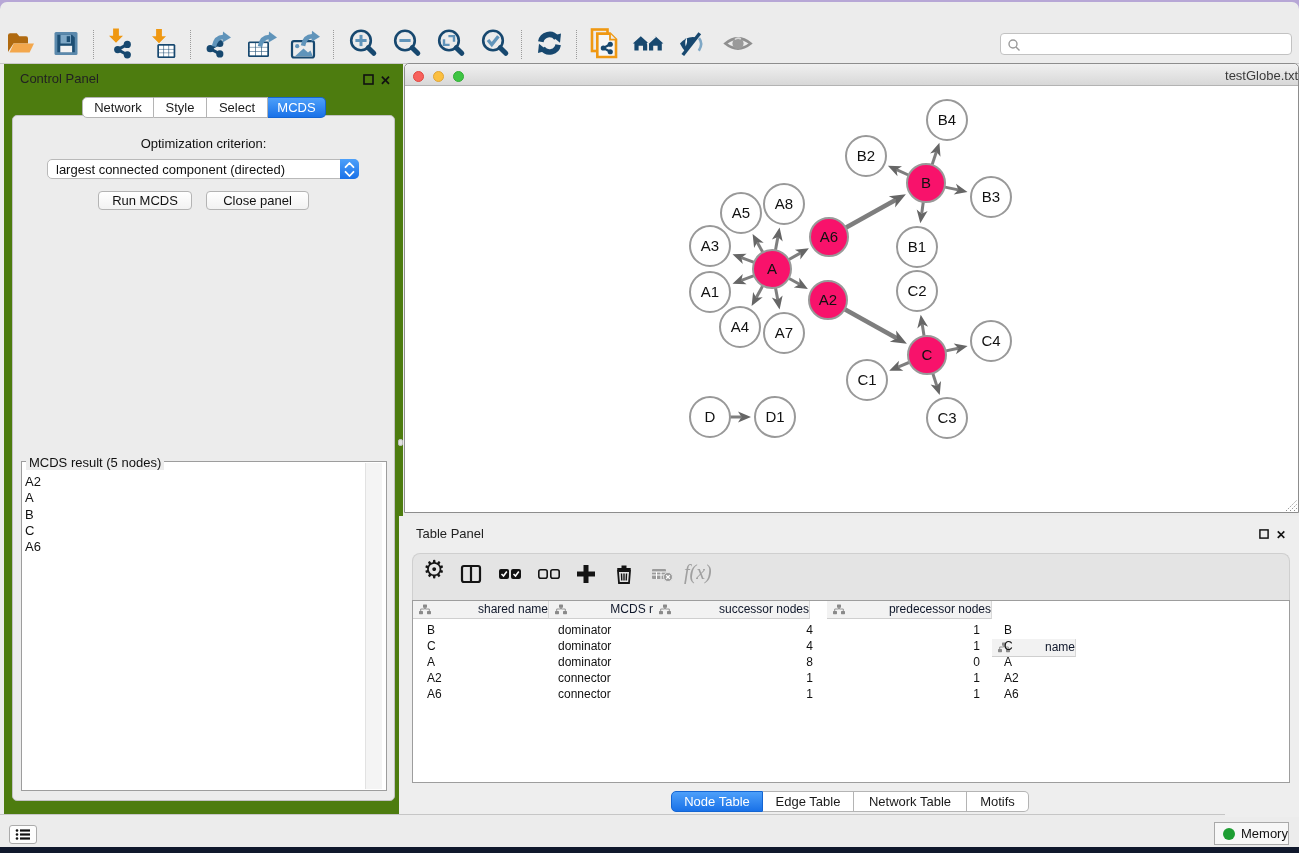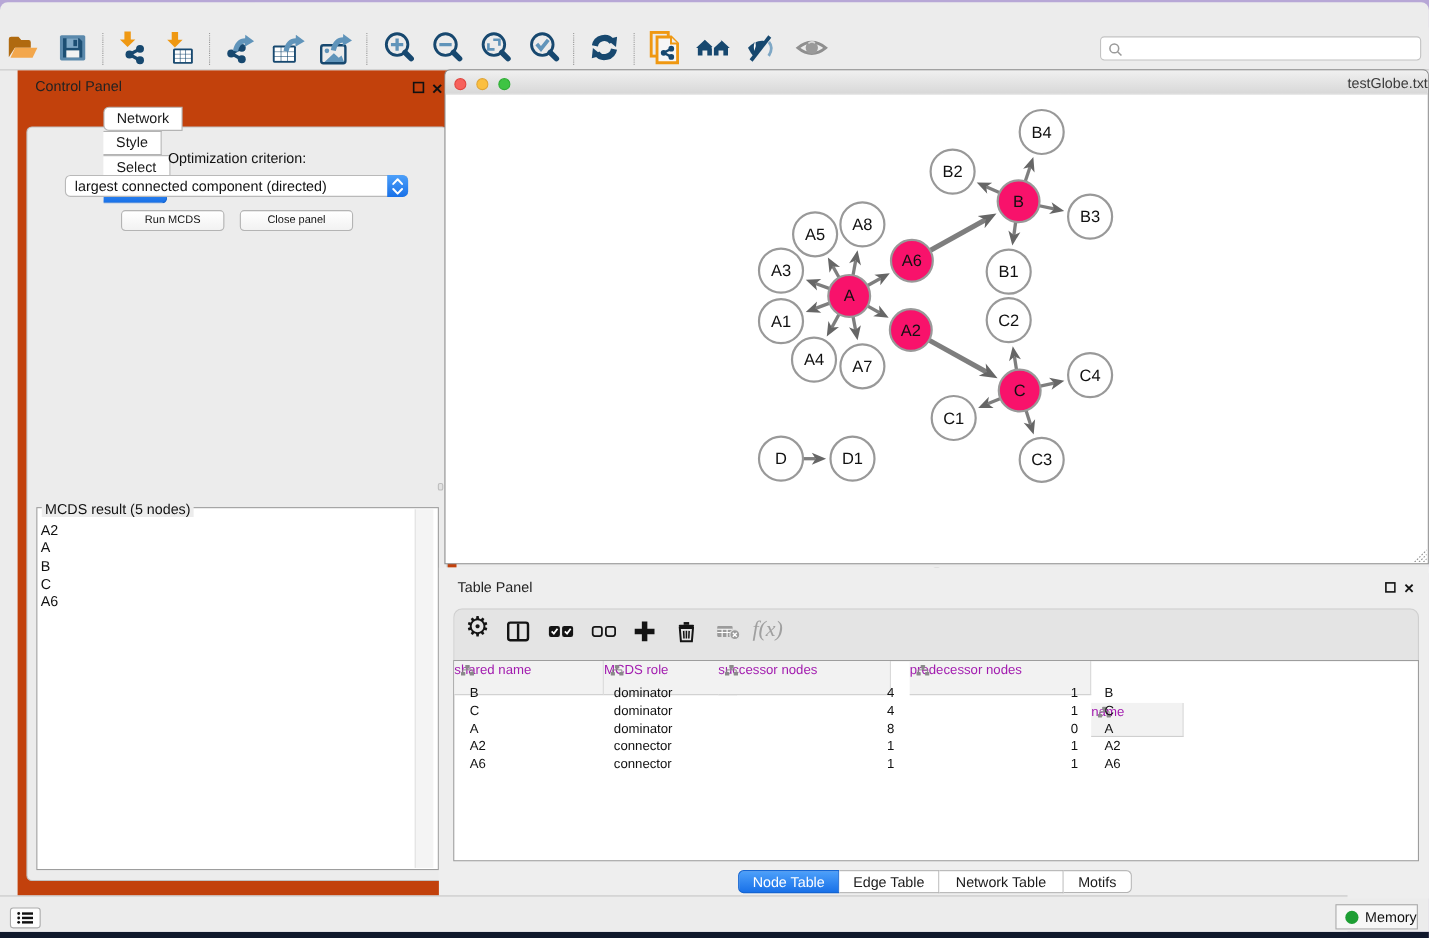--- a/index.html
+++ b/index.html
@@ -12,52 +12,52 @@
 #titlebar { left:0; top:0; width:1299px; height:22px; background:linear-gradient(#ebebeb,#d5d5d5); border-bottom:1px solid #b6b6b6; border-radius:7px 7px 0 0; }
 .tl { position:absolute; width:12px; height:12px; border-radius:50%; }
 #title { width:100%; text-align:center; font-size:13px; color:#3f3f3f; top:4px; }
 
 #toolbar { left:0; top:23px; width:1299px; height:39px; background:#ececec; border-bottom:1px solid #c9c9c9; }
 .tsep { position:absolute; top:5px; height:29px; width:1px; border-left:1px dotted #9a9a9a; }
 .ticon { position:absolute; }
 #searchbox { left:1000px; top:8px; width:292px; height:22px; background:#fff; border:1px solid #c2c2c2; border-radius:4px; }
 #searchbox svg { position:absolute; left:6px; top:4px; }
 
-#cpanel { left:16px; top:62px; width:399px; height:753px; background:#c2410c; }
+#cpanel { left:4px; top:62px; width:399px; height:753px; background:#4d7c0f; }
 #cpanel-title { left:16px; top:7px; font-size:13px; color:#222; }
 .winbtns { position:absolute; font-size:12px; color:#111; }
 #cp-body { left:8px; top:51px; width:383px; height:686px; background:#ececec; border:1px solid #c2c2c2; border-radius:5px; }
 .tabs { position:absolute; display:flex; height:21px; font-size:13px; color:#1a1a1a; }
 .tab { background:#fff; border:1px solid #b4b4b4; border-left:none; line-height:20px; text-align:center; }
 .tab.first { border-left:1px solid #b4b4b4; border-radius:5px 0 0 5px; }
 .tab.last { border-radius:0 5px 5px 0; }
 .tab.sel { background:linear-gradient(#4da0fa,#1971e8); border-color:#1465d2; color:#fff; }
-#cptabs { left:78px; top:33px;flex-direction:column; }
+#cptabs { left:78px; top:33px; }
 #optlabel { left:0; top:72px; width:399px; text-align:center; font-size:13px; color:#111; }
 #combo { left:43px; top:95px; width:312px; height:20px; background:#fff; border:1px solid #b9b9b9; border-radius:5px; font-size:13px; color:#111; line-height:19px; padding-left:8px; }
 #combo .step { position:absolute; right:-1px; top:-1px; width:19px; height:20px; border-radius:0 5px 5px 0; background:linear-gradient(#4da0fa,#1971e8); }
-.btn { position:absolute; height:19px; background:linear-gradient(#ffffff,#f2f2f2); border:1px solid #b4b4b4; border-radius:4px; font-size:10px; color:#111; text-align:center; line-height:17px; }
+.btn { position:absolute; height:19px; background:linear-gradient(#ffffff,#f2f2f2); border:1px solid #b4b4b4; border-radius:4px; font-size:13px; color:#111; text-align:center; line-height:17px; }
 
 #resultbox { left:17px; top:397px; width:366px; height:330px; border:1px solid #9d9d9d; background:#fff; }
 #resultlegend { left:22px; top:391px; background:#ececec; padding:0 3px; font-size:13px; color:#111; }
 #resultlist { left:21px; top:410px; font-size:13px; color:#111; line-height:16.3px; }
 #resultscroll { left:361px; top:399px; width:17px; height:326px; background:#f4f4f4; border-left:1px solid #e2e2e2; }
 
 #netwin { left:404px; top:61px; width:895px; height:450px; background:#fff; border:1px solid #8d8d8d; border-radius:5px 5px 0 0; }
 #nettitle { left:0; top:0; width:100%; height:22px; background:linear-gradient(#f0f0f0,#d8d8d8); border-bottom:1px solid #b3b3b3; border-radius:5px 5px 0 0; }
 #nettitle .t { width:100%; text-align:right; font-size:13px; color:#3a3a3a; top:4px; }
 svg.net { position:absolute; left:0px; top:22px; }
 #grip { right:1px; bottom:1px; width:13px; height:12px; }
 .sphandle { position:absolute; background:#e2e2e2; border:1px solid #bdbdbd; border-radius:2px; }
 
 #tpanel { left:399px; top:514px; width:900px; height:301px; background:#eeeeee; }
 #tpanel-title { left:17px; top:10px; font-size:13px; color:#222; }
 #ttoolbar { left:13px; top:37px; width:878px; height:47px; background:#e4e4e4; border:1px solid #cfcfcf; border-radius:8px 8px 0 0; border-bottom:none; }
 #ttable { left:13px; top:84px; width:878px; height:183px; background:#fff; border:1px solid #9d9d9d; }
-.thdr { position:absolute; top:0; height:31px; background:#f2f2f2; border-right:1px solid #d9d9d9; border-bottom:1px solid #cfcfcf; font-size:12px; color:#a21caf; text-align:left; line-height:17px; }
+.thdr { position:absolute; top:0; height:18px; background:#f2f2f2; border-right:1px solid #d9d9d9; border-bottom:1px solid #cfcfcf; font-size:12px; color:#0f172a; text-align:right; line-height:17px; }
 .hicon { position:absolute; left:6px; top:3px; }
 .cell { position:absolute; font-size:12px; color:#111; height:16px; line-height:16px; }
 #btabs { left:272px; top:275px; }
 
 #statusbar { left:0; top:812px; width:1225px; height:33px; background:#ececec; border-top:1px solid #c6c6c6; }
 #listbtn { left:9px; top:10px; width:28px; height:19px; background:#fdfdfd; border:1px solid #ababab; border-radius:3px; }
 #membtn { left:1214px; top:7px; width:75px; height:23px; background:#f7f7f7; border:1px solid #a9a9a9; font-size:13px; color:#111; }
 #membtn .dot { position:absolute; left:8px; top:5px; width:12px; height:12px; border-radius:50%; background:#1d9e33; }
 #membtn .txt { position:absolute; left:26px; top:3px; }
 </style>

